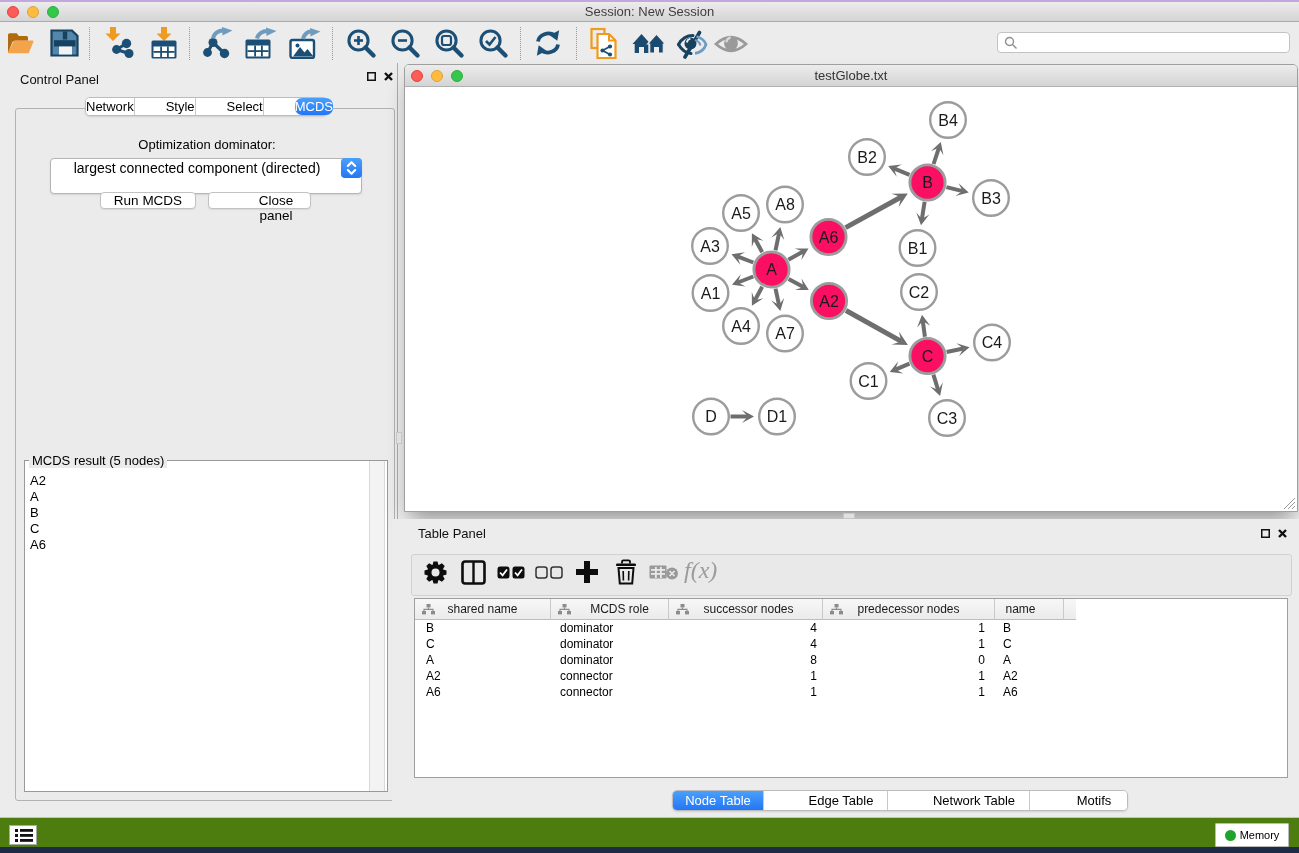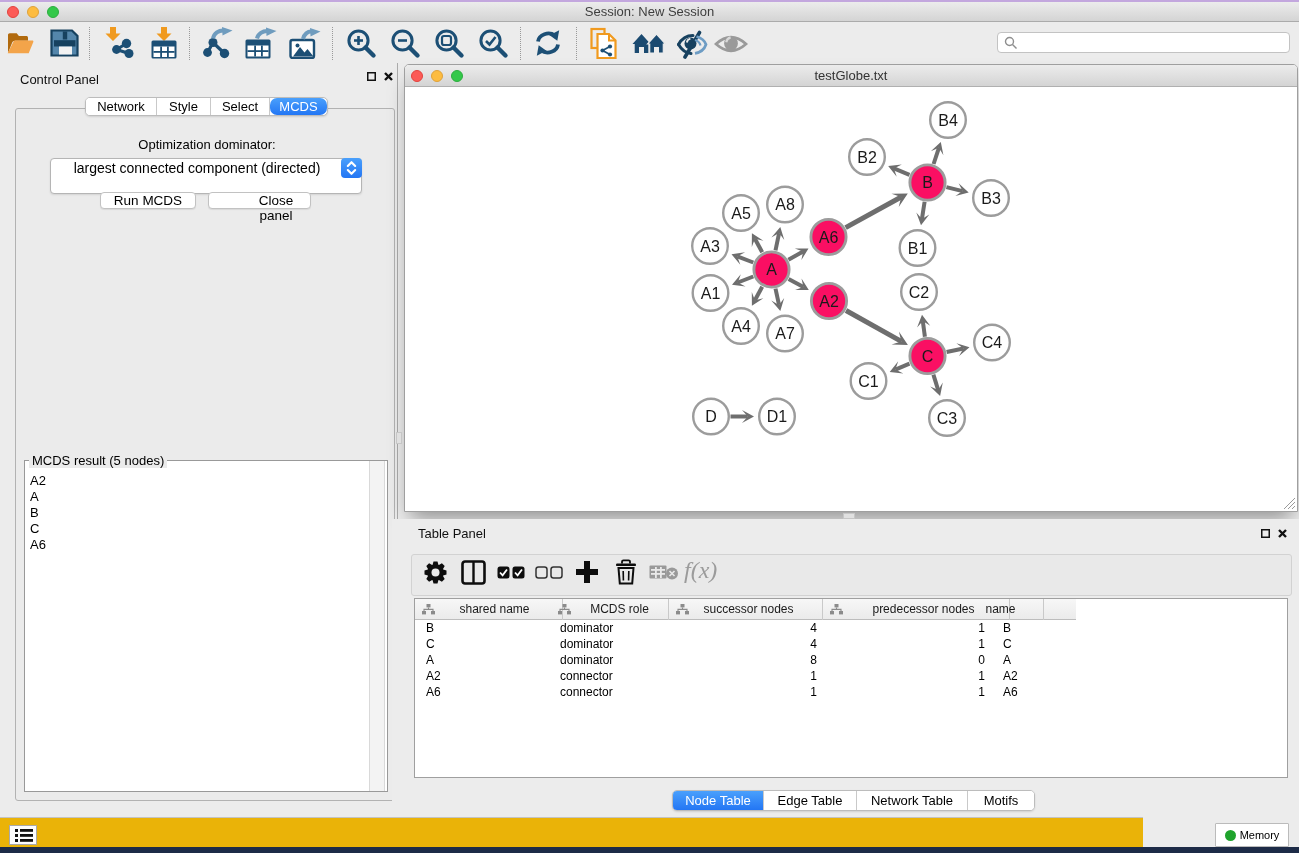--- a/index.html
+++ b/index.html
@@ -18,21 +18,21 @@
 #toolbar { left:0; top:23px; width:1299px; height:40px; background:#ececec; }
 .sep { position:absolute; top:4px; height:33px; width:0; border-left:1px dotted #999; }
 .tico { position:absolute; top:4px; }
 #searchbox { position:absolute; left:997px; top:9px; width:293px; height:21px; background:#fff;
   border:1px solid #c3c3c3; border-radius:4px; }
 #cpanel { left:0; top:63px; width:391px; height:752px; background:#ececec; border-right:1px solid #ababab;margin-left:7px;}
 #cpanel .ptitle { position:absolute; left:13px; top:9px; font-size:13px; color:#111; }
 #cbox { position:absolute; left:8px; top:45px; width:380px; height:693px;
   border:1px solid #b2b2b2; border-radius:3px; background:#ebebeb; }
 .segctl { position:absolute; display:flex; border:1px solid #bcbcbc;
-  border-radius:5px; background:#fff; box-shadow:0 1px 2px rgba(0,0,0,0.12); }
+  border-radius:5px; background:#fff; box-shadow:0 1px 2px rgba(0,0,0,0.12);gap:31px; }
 .seg { font-size:13px; color:#000; text-align:center; border-right:1px solid #c9c9c9; background:#fff;}
 .seg:first-child { border-radius:4px 0 0 4px; }
 .seg:last-child { border-right:none; border-radius:0 4px 4px 0; }
 .seg.sel { background:linear-gradient(#4aa0fc,#2376f4); color:#fff; }
 #cptabs { left:78px; top:34px; width:243px; height:19px; }
 #cptabs .seg { line-height:18px; }
 #optlabel { position:absolute; left:14px; top:74px; width:372px; text-align:center; font-size:13px; color:#000;}
 #dropdown { position:absolute; left:43px; top:95px; width:312px; height:36px; background:#fff;
   border:1px solid #b5b5b5; border-radius:4px; font-size:14px; box-shadow:0 1px 2px rgba(0,0,0,0.1);}
 #dropdown .dtext { position:absolute; left:0; top:1px; width:292px; text-align:center; }
@@ -58,21 +58,21 @@
 #ttable { position:absolute; left:22px; top:79px; width:874px; height:180px; background:#fff; border:1px solid #9f9f9f; overflow:hidden;}
 #thead { position:absolute; left:0; top:0; width:661px; height:21px;
   background:linear-gradient(#f7f7f7,#ebebeb); border-bottom:1px solid #bdbdbd; }
 .hcol { position:absolute; top:0; height:21px; border-right:1px solid #c9c9c9; font-size:12px; color:#1a1a1a; text-align:center; line-height:20px;}
 .trow { position:absolute; font-size:12px; color:#000; height:16px; line-height:16px; }
 .cell { position:absolute; top:0; white-space:nowrap; }
 .num { text-align:right; }
 #btabs { left:280px; top:271px; height:21px; }
 #btabs .seg { line-height:20px; }
 .winctl { position:absolute; top:9px; width:9px; height:9px; }
-#statusbar { left:0; top:817px; width:1143px; height:30px; background:#eab308; border-top:1px solid #c3c3c3;}
+#statusbar { left:0; top:817px; width:1299px; height:30px; background:#4d7c0f; border-top:1px solid #c3c3c3;}
 #navy { left:0; top:847px; width:1299px; height:6px; background:#1d2b47; }
 #listbtn { position:absolute; left:9px; top:7px; width:28px; height:20px; background:#fdfdfd;
   border:1px solid #a9a9a9; }
 #membtn { position:absolute; left:1215px; top:5px; width:74px; height:24px; background:#fff;
   border:1px solid #bbb; border-radius:1px; font-size:11px; color:#000; line-height:22px; text-align:center; }
 #memdot { display:inline-block; width:11px; height:11px; border-radius:50%; background:#1fa32c; vertical-align:-2px; margin-right:4px;}
 .divh { position:absolute; background:#e0e0e0; border:1px solid #c6c6c6; }
 </style>
 </head>
 <body>
@@ -378,25 +378,25 @@
         <rect x="2" y="9" width="14" height="1.8" fill="#e9e9e9"></rect>
       <rect x="6" y="3" width="1.8" height="11" fill="#e9e9e9"></rect>
         <rect x="11" y="3" width="1.8" height="11" fill="#e9e9e9"></rect>
       <circle cx="23" cy="9.5" r="6" fill="#999"></circle>
       <path d="M20.5,7 l5,5 M25.5,7 l-5,5" stroke="#e9e9e9" stroke-width="1.6"></path>
     </svg>
     <div style="position:absolute;left:272px;top:2px;font-family:'Liberation Serif',serif;font-style:italic;font-size:24px;color:#9b9b9b;">f(x)</div>
   </div>
   <div id="ttable">
     <div id="thead">
-      <div class="hcol" style="left:12px;width:136px;text-align:center;">shared name</div>
+      <div class="hcol" style="left:0;width:136px;text-align:center;">shared name</div>
       <div class="hcol" style="left:136px;width:118px;padding-left:20px;">MCDS role</div>
       <div class="hcol" style="left:254px;width:154px;padding-left:6px;">successor nodes</div>
-      <div class="hcol" style="left:423px;width:172px;">predecessor nodes</div>
-      <div class="hcol" style="left:548px;width:81px;padding-right:5px;">name</div>
+      <div class="hcol" style="left:408px;width:172px;">predecessor nodes</div>
+      <div class="hcol" style="left:568px;width:81px;padding-right:5px;">name</div>
     </div>
     <svg class="htree" style="position:absolute;left:7px;top:5px;" width="13" height="11" viewBox="0 0 13 11">
         <rect x="4.5" y="0" width="4" height="3.4" fill="#8b8b8b"></rect>
         <path d="M6.5,3.4 v2 M2,7 v-1.6 h9 v1.6" fill="none" stroke="#8b8b8b" stroke-width="1.1"></path>
         <rect x="0" y="7" width="4" height="3.4" fill="#8b8b8b"></rect>
         <rect x="9" y="7" width="4" height="3.4" fill="#8b8b8b"></rect>
       </svg>
     <svg class="htree" style="position:absolute;left:143px;top:5px;" width="13" height="11" viewBox="0 0 13 11">
         <rect x="4.5" y="0" width="4" height="3.4" fill="#8b8b8b"></rect>
         <path d="M6.5,3.4 v2 M2,7 v-1.6 h9 v1.6" fill="none" stroke="#8b8b8b" stroke-width="1.1"></path>

